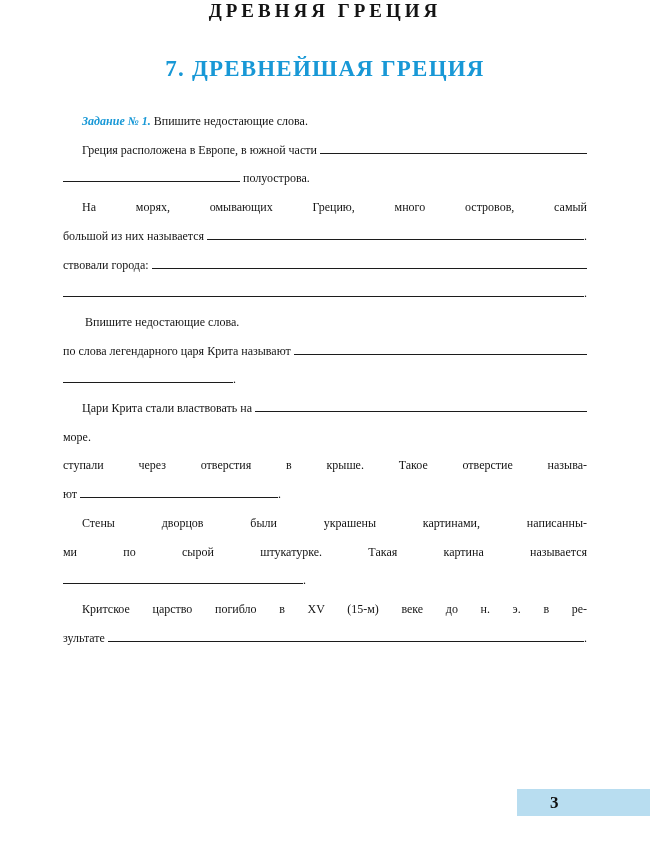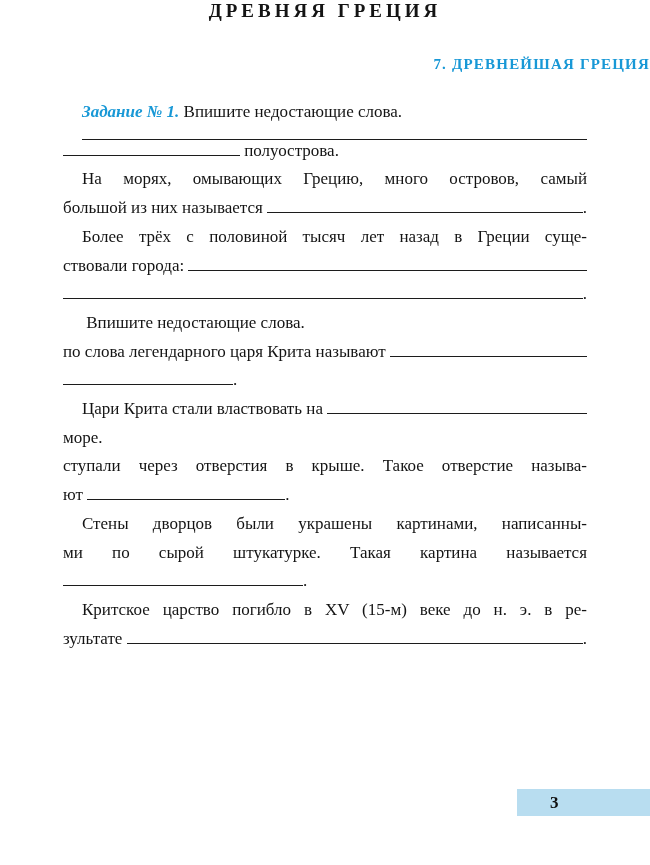--- a/index.html
+++ b/index.html
@@ -13,30 +13,30 @@
     --bar:#b8ddf0;
   }
   .page-title {
     text-align:center;
     font-size:19px;
     font-weight:bold;
     letter-spacing:4px;
   }
   .section-heading {
     margin-top:34px;
-    text-align:right;
-    font-size:15px;
+    text-align:center;
+    font-size:23px;
     font-weight:bold;
     letter-spacing:1.2px;
     color:var(--blue);
   }
   .body-text {
     margin-top:25px;
     padding:0 63px;
-    font-size:17px;
+    font-size:12px;
     line-height:28.7px;
   }
   .line { display:flex; align-items:baseline; }
   .line.ind { padding-left:19px; }
   .line.jst { display:block; text-align:justify; text-align-last:justify; }
   .line .t { white-space:pre; }
   .line.jst .t { white-space:normal; }
   .t.lbl { color:var(--blue); font-style:italic; font-weight:bold; }
   .t.b { font-weight:normal; }
   .blank {
@@ -68,33 +68,33 @@
 <h1 class="page-title">ДРЕВНЯЯ ГРЕЦИЯ</h1>
 
 <h2 class="section-heading">7. ДРЕВНЕЙШАЯ ГРЕЦИЯ</h2>
 
 <div class="body-text">
     <div class="line ind">
       <span class="t lbl">Задание № 1.</span>
       <span class="t b"> Впишите недостающие слова.</span>
     </div>
     <div class="line ind">
+      <span class="t">Греция расположена в Европе, в южной части </span>
       <span class="blank fill"></span>
     </div>
     <div class="line">
       <span class="blank" style="width: 177px;"></span>
       <span class="t"> полуострова.</span>
     </div>
     <div class="line jst ind"><span class="t">На морях, омывающих Грецию, много островов, самый</span></div>
     <div class="line">
       <span class="t">большой из них называется </span>
       <span class="blank fill"></span>
       <span class="t">.</span>
     </div>
-    <div class="line jst ind"><span class="t">Более трёх с половиной тысяч лет назад в Греции суще-</span></div>
     <div class="line">
       <span class="t">ствовали города: </span>
       <span class="blank fill"></span>
     </div>
     <div class="line">
       <span class="blank fill"></span>
       <span class="t">.</span>
     </div>
     <div class="line ind">
       <span class="t b"> Впишите недостающие слова.</span>

